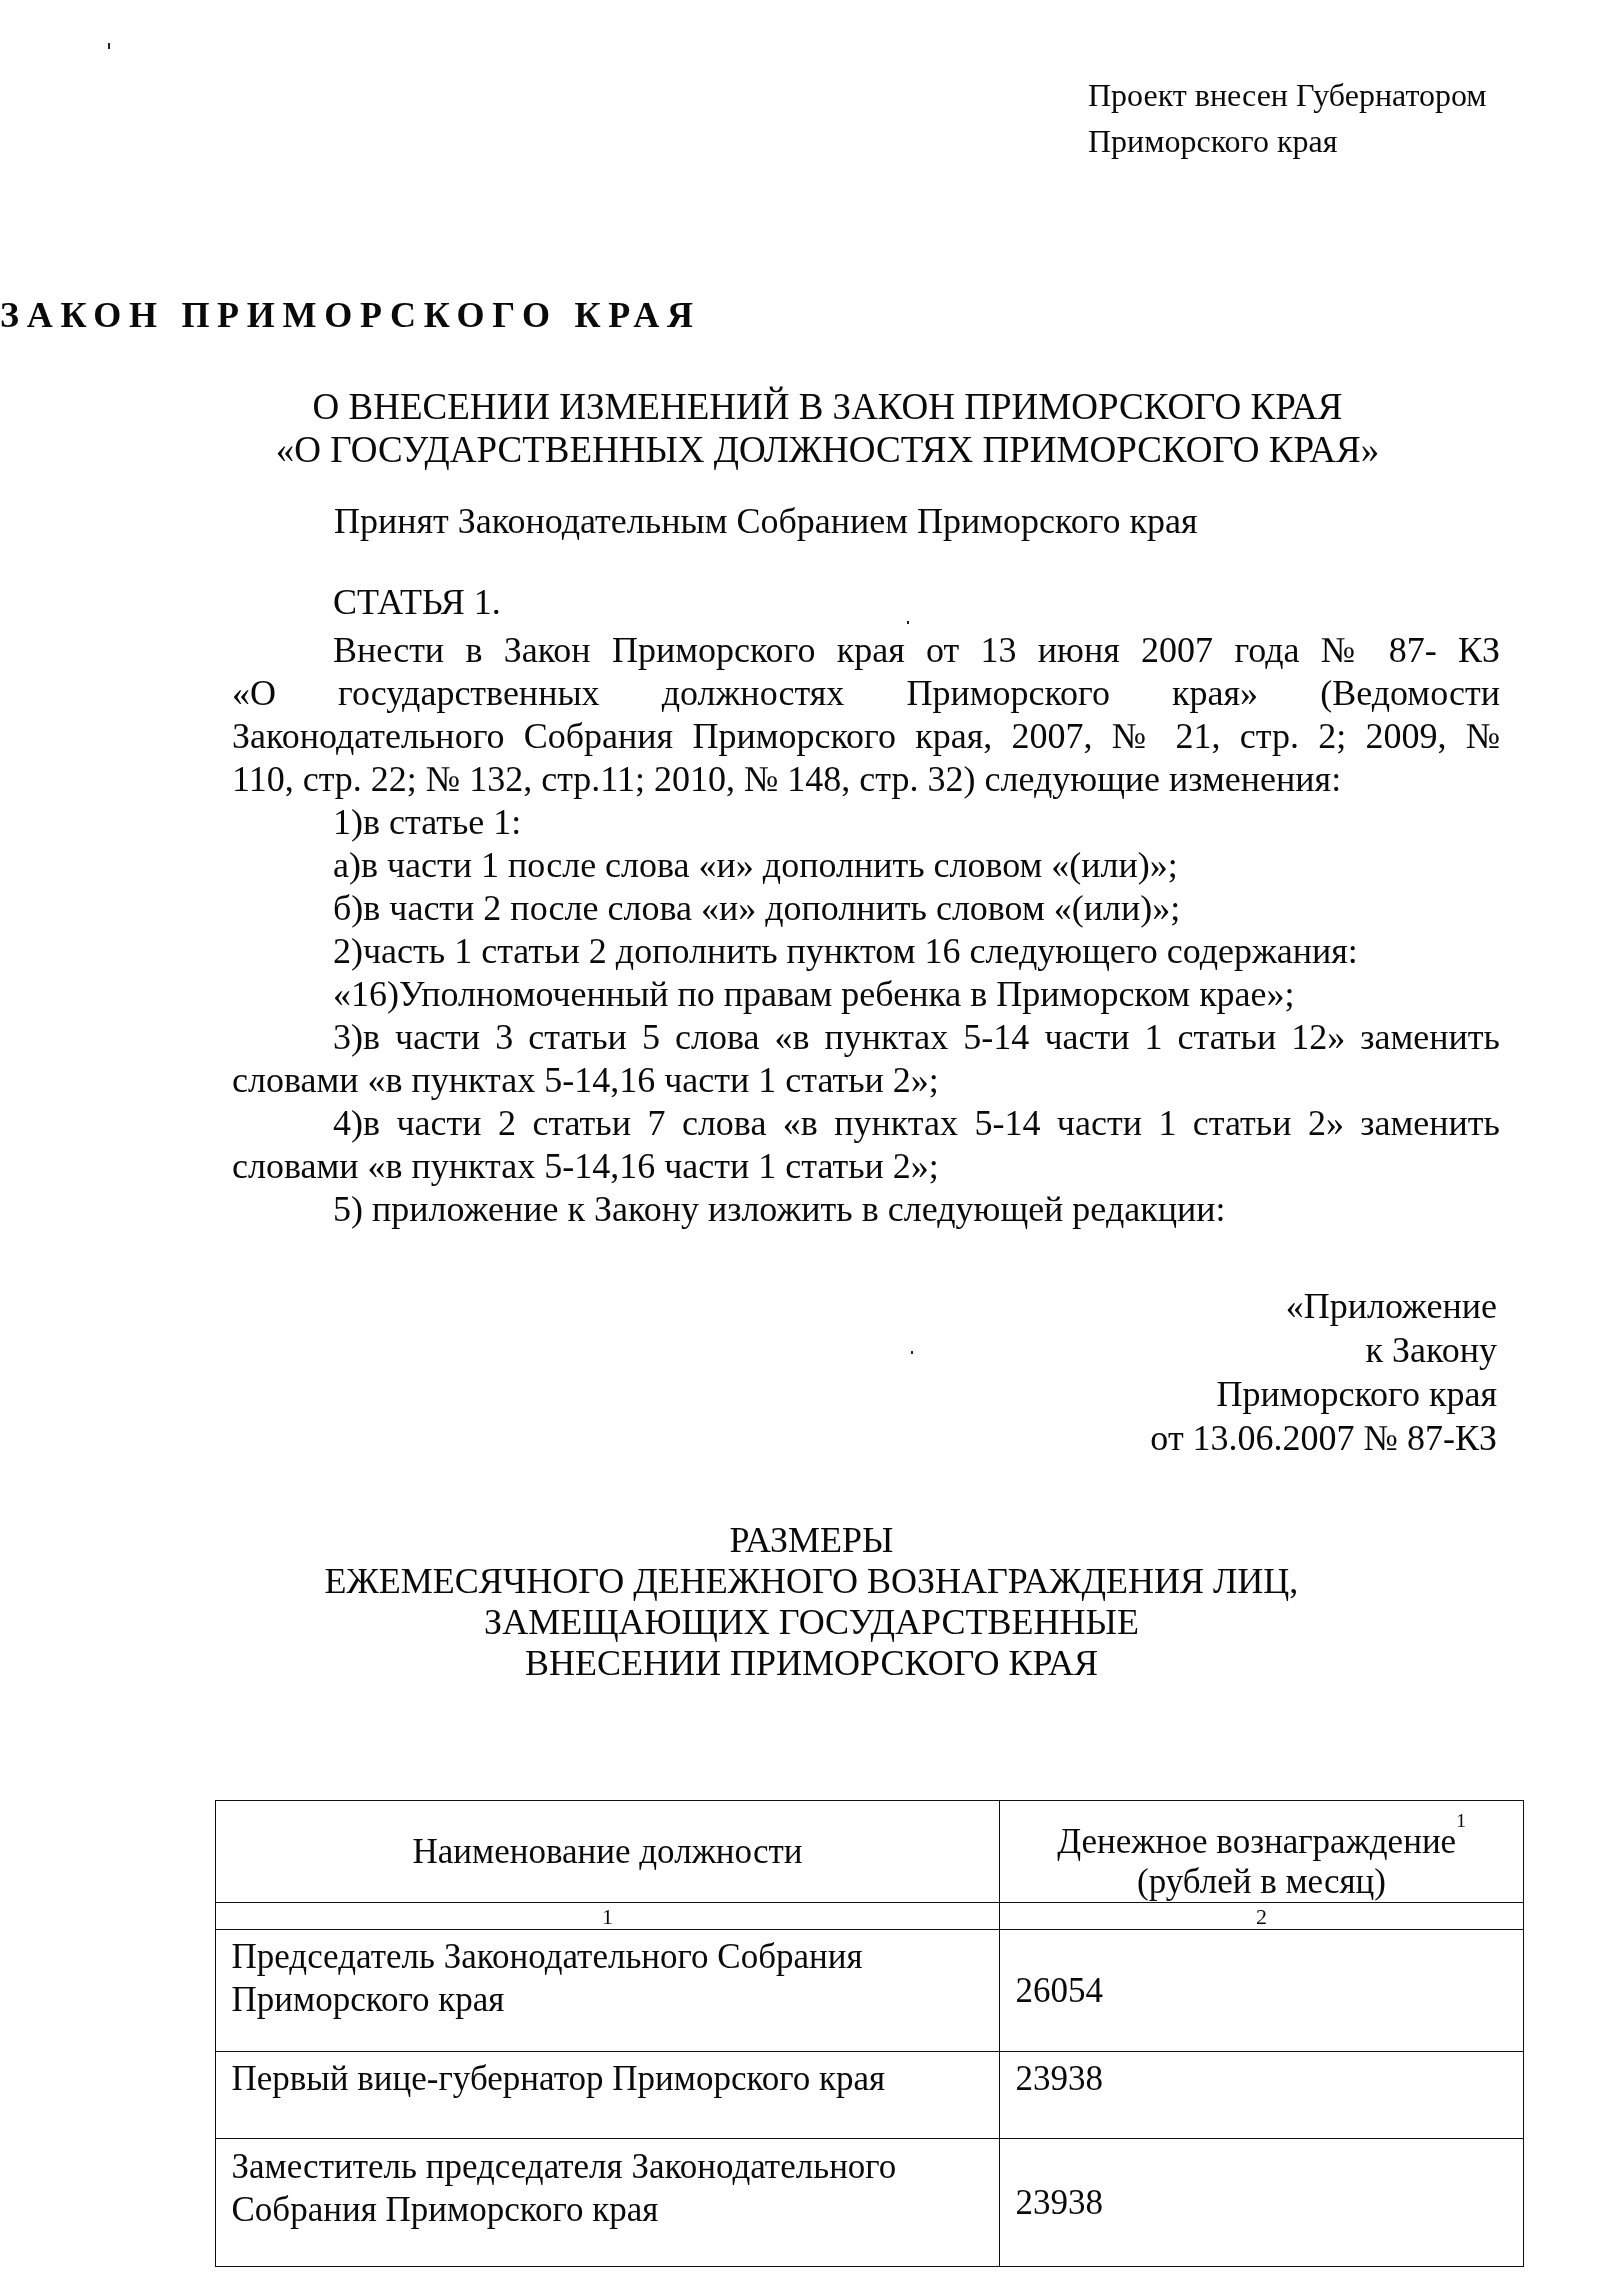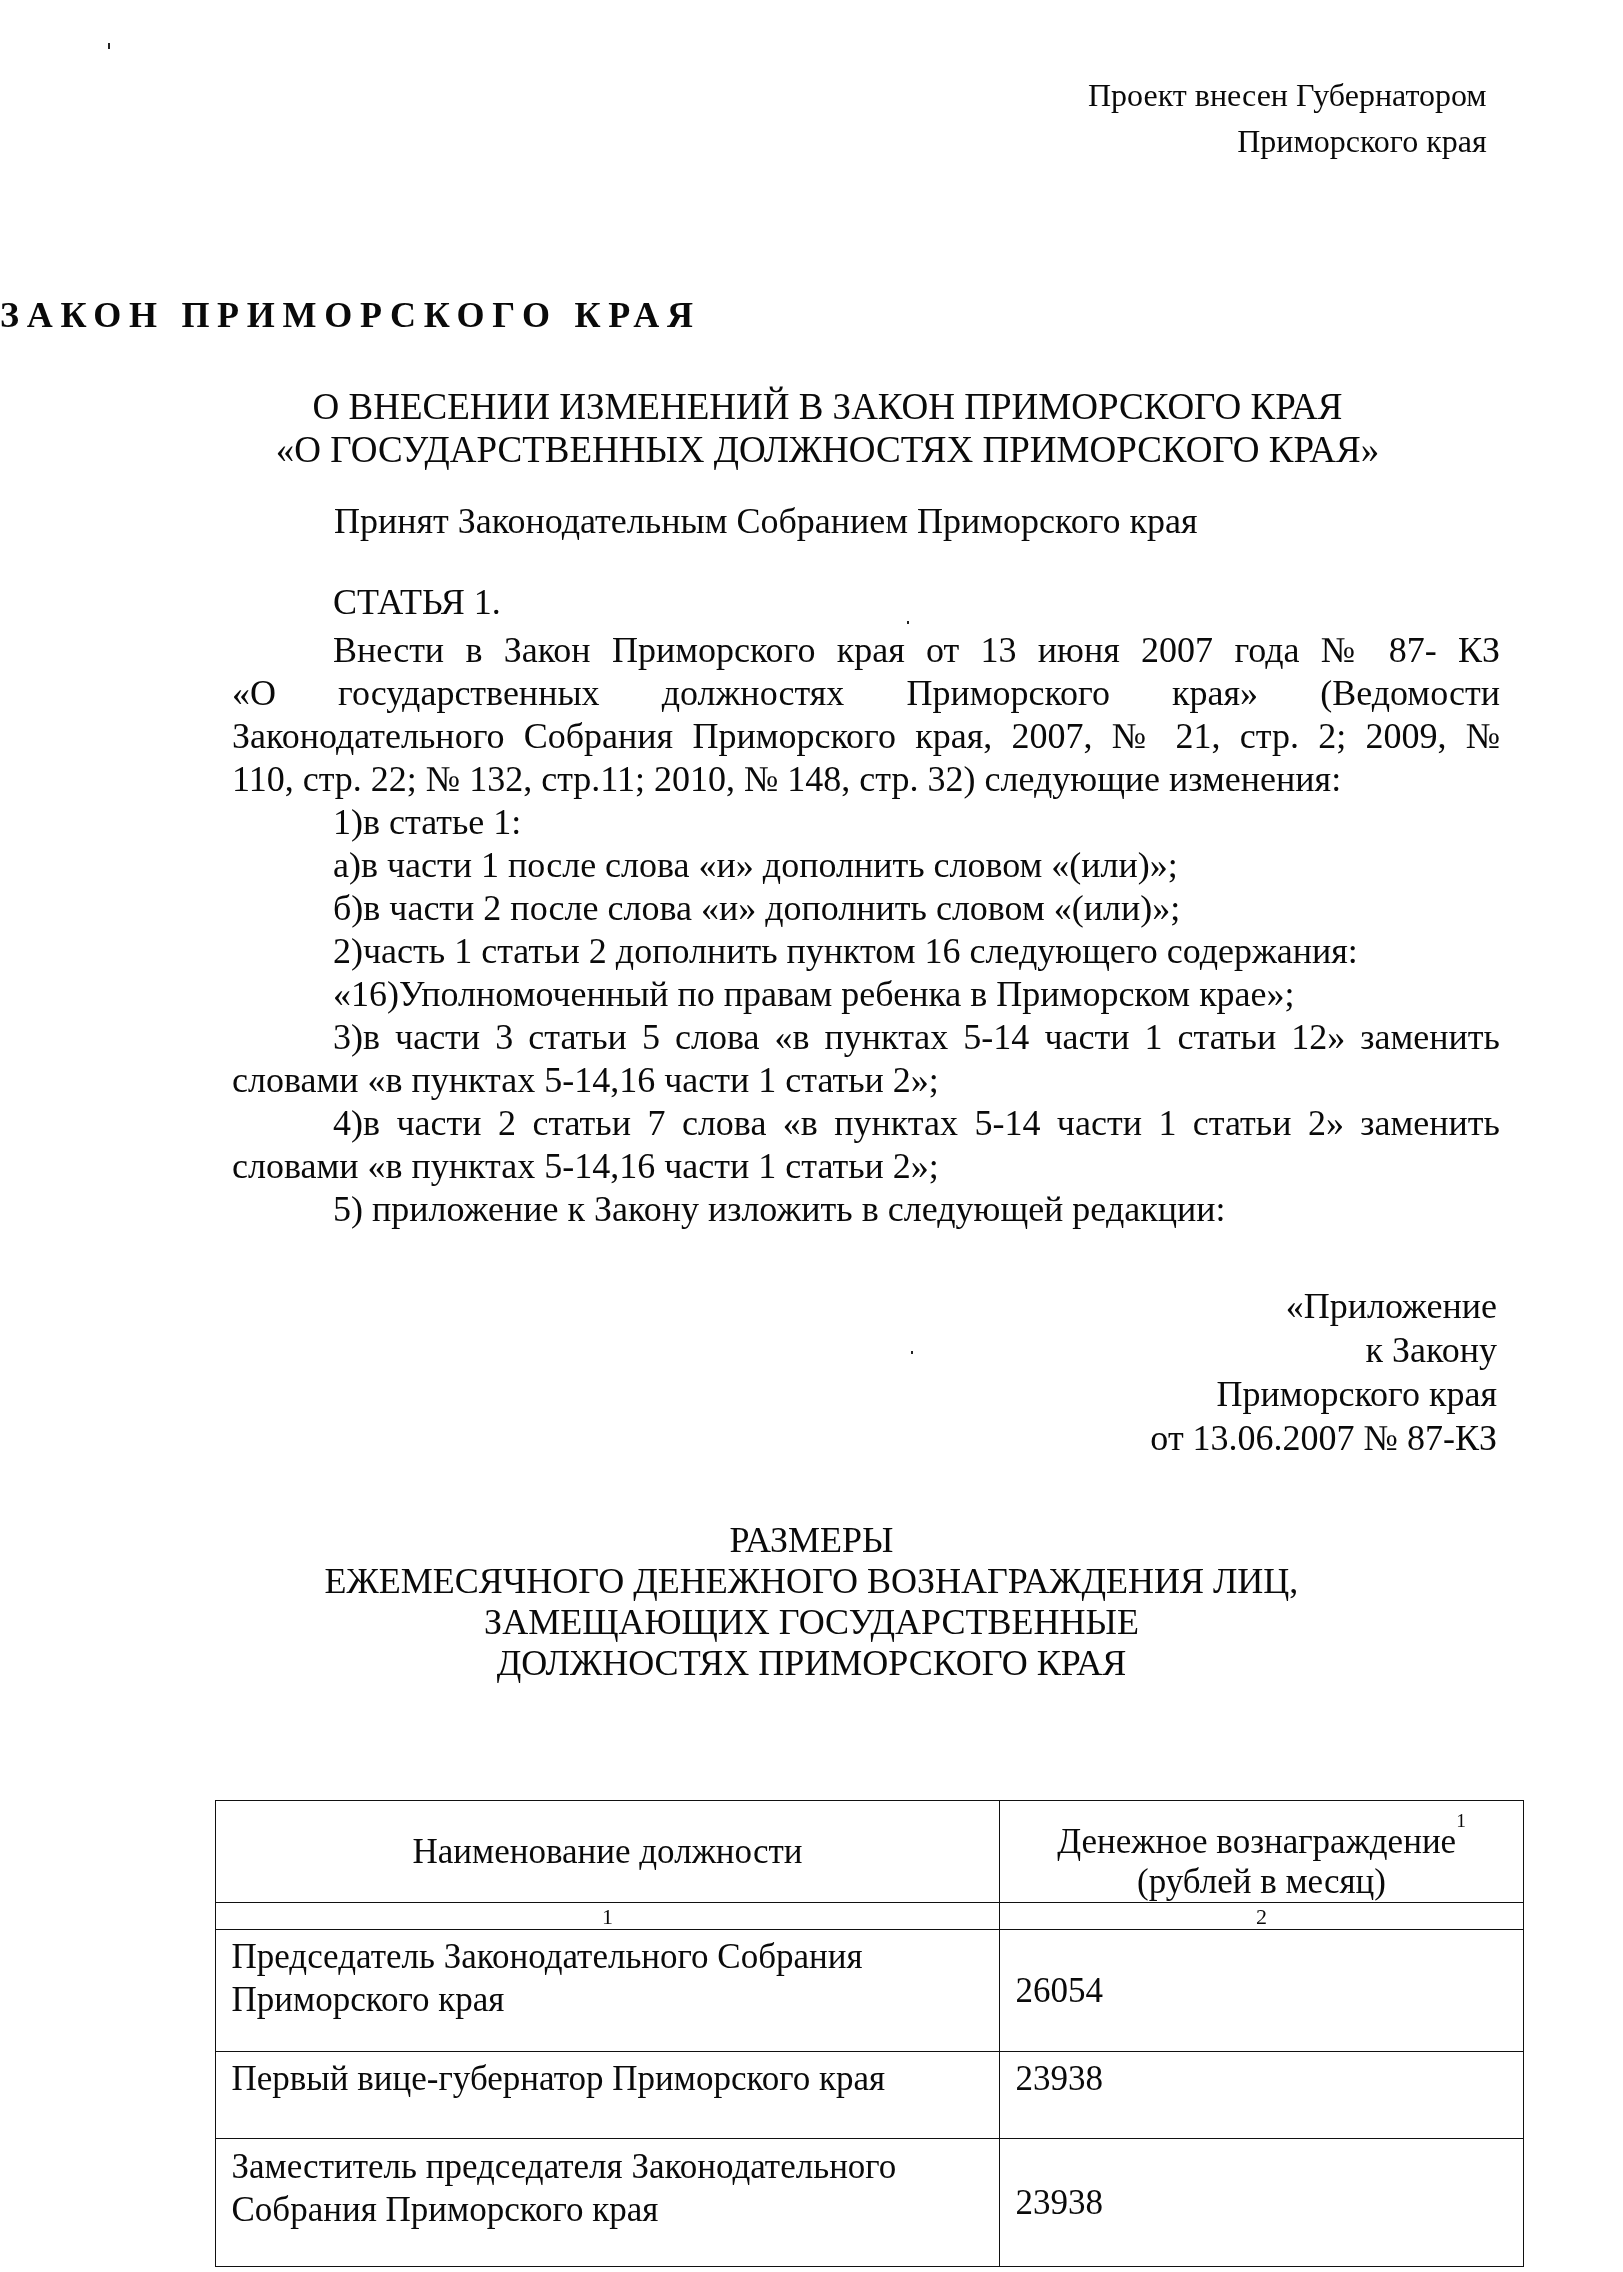--- a/index.html
+++ b/index.html
@@ -3,21 +3,21 @@
 <meta charset="utf-8">
 <style>
   html, body { margin: 0; padding: 0; background: #ffffff; }
   body {
     width: 1623px; height: 2273px; position: relative; overflow: hidden;
     font-family: "Liberation Serif", "DejaVu Serif", serif;
     color: #0a0a0a;
   }
   .abs { position: absolute; }
   .speck { position: absolute; background: #222; }
-  .sender { left: 1088px; top: 72px; font-size: 32px; line-height: 46px; text-align: right; }
+  .sender { left: 1088px; top: 72px; font-size: 32px; line-height: 46px; }
   .law-title { left: 0; width: 1623px; top: 294px; text-align: left; font-size: 36px; font-weight: bold; letter-spacing: 7.7px; }
   .subtitle { left: 0; width: 1623px; top: 385px; text-align: center; font-size: 37px; font-weight: normal; line-height: 43px; padding-left: 16px; }
   .adopted { left: 334px; top: 500px; font-size: 36px; }
   .body-text { left: 232px; width: 1268px; top: 581px; font-size: 36px; line-height: 43px; }
   .body-text p { margin: 0; }
   .indent { text-indent: 101px; }
   .justify { text-align: justify; text-align-last: justify; }
   .appendix { right: 126px; top: 1284px; text-align: right; font-size: 36px; line-height: 44px; }
   .sizes-title { left: 0; width: 1623px; top: 1520px; text-align: center; font-size: 36px; line-height: 41px; }
   table.pay {
@@ -79,21 +79,21 @@
   <div>«Приложение</div>
   <div>к Закону</div>
   <div>Приморского края</div>
   <div>от 13.06.2007 № 87-КЗ</div>
 </div>
 
 <div class="abs sizes-title">
   <div>РАЗМЕРЫ</div>
   <div>ЕЖЕМЕСЯЧНОГО ДЕНЕЖНОГО ВОЗНАГРАЖДЕНИЯ ЛИЦ,</div>
   <div>ЗАМЕЩАЮЩИХ ГОСУДАРСТВЕННЫЕ</div>
-  <div>ДОЛЖНОСТЯХ ПРИМОРСКОГО КРАЯ</div>
+  <div>ВНЕСЕНИИ ПРИМОРСКОГО КРАЯ</div>
 </div>
 
 <table class="pay">
   <tbody>
       <tr class="hdr">
     <td class="c1">Наименование должности</td>
     <td>
       <span>Денежное вознаграждение</span><sup>1</sup><br>
       <span>(рублей в месяц)</span>
     </td>

